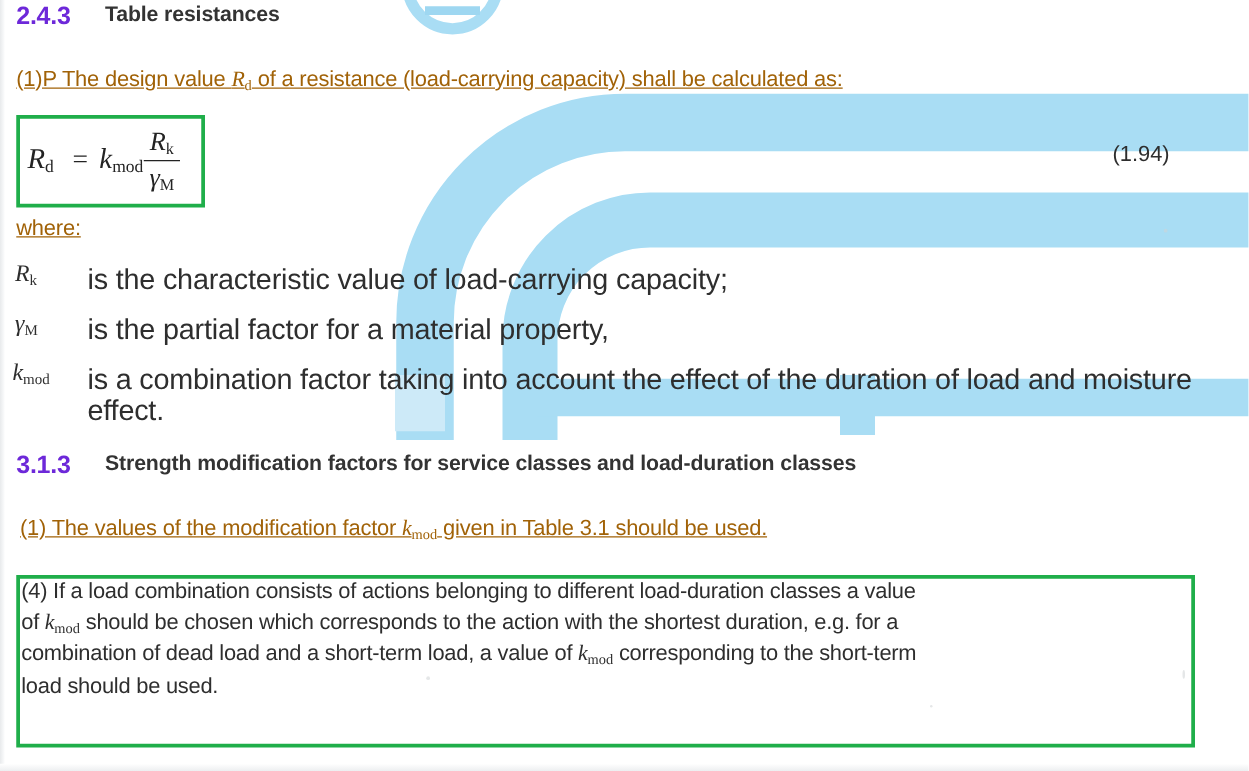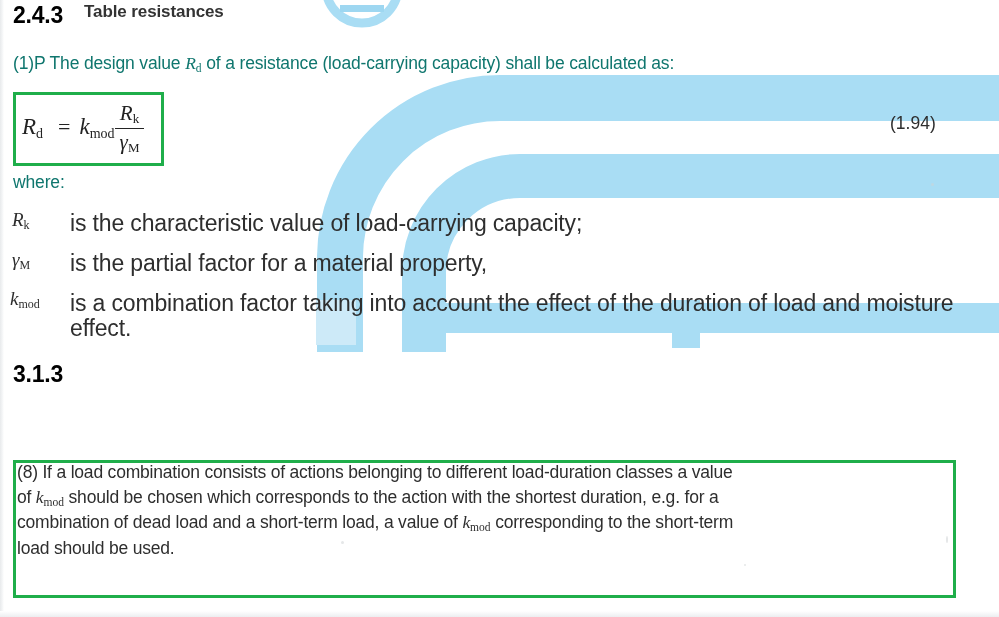--- a/index.html
+++ b/index.html
@@ -44,37 +44,38 @@
   
   .content {
     position: absolute;
     left: 0; top: 0;
     width: 999px; height: 617px;
   }
 
   .h-num {
     position: absolute;
     font-weight: bold;
-    font-size: 23px;
+    font-size: 20px;
     letter-spacing: -0.2px;
-    color: #000000;
+    color: #6d28d9;
   }
   .h-txt {
     position: absolute;
     font-weight: bold;
     font-size: 17px;
     letter-spacing: -0.1px;
     color: #333333;
   }
 
   .body-txt {
     position: absolute;
     font-size: 17.5px;
     letter-spacing: -0.15px;
-    color: #0f766e;
+    color: #a16207;
+    text-decoration: underline;
   }
 
   .sym {
     font-family: "Liberation Serif", serif;
     font-style: italic;
     font-size: 17.5px;
   }
   sub.sb {
     font-style: normal;
     font-family: "Liberation Serif", serif;
@@ -242,25 +243,29 @@
     <div class="def-txt" style="left:70px; top:210px;">is the characteristic value of load-carrying capacity;</div>
 
     <div class="def-sym" style="left:12px; top:249px;"><span>γ</span><sub>M</sub></div>
     <div class="def-txt" style="left:70px; top:250px;">is the partial factor for a material property,</div>
 
     <div class="def-sym" style="left:10px; top:288px;text-align:center;"><span>k</span><sub>mod</sub></div>
     <div class="def-txt" style="left:70px; top:290px;">is a combination factor taking into account the effect of the duration of load and moisture</div>
     <div class="def-txt" style="left:70px; top:315px;">effect.</div>
 
     <div class="h-num" style="left:13px; top:361px;">3.1.3</div>
-
+    <div class="h-txt" style="left:84px; top:361px;">Strength modification factors for service classes and load-duration classes</div>
+
+    <div class="body-txt" style="left:16px; top:412px;">
+      <span>(1) The values of the modification factor </span><span class="sym"><span>k</span><sub class="sb">mod</sub></span><span> given in Table 3.1 should be used.</span>
+    </div>
 
     <div class="green-box" style="left:13px; top:460px; width:943px; height:138px;"></div>
 
-    <div class="para-line" style="left:17px; top:462px;">(8) If a load combination consists of actions belonging to different load-duration classes a value</div>
+    <div class="para-line" style="left:17px; top:462px;">(4) If a load combination consists of actions belonging to different load-duration classes a value</div>
 
     <div class="para-line" style="left:17px; top:512px;">
       <span>combination of dead load and a short-term load, a value of </span><span class="sym"><span>k</span><sub class="sb">mod</sub></span><span> corresponding to the short-term</span>
     </div>
 
     <div class="para-line" style="left:17px; top:487px;">
       <span>of </span><span class="sym"><span>k</span><sub class="sb">mod</sub></span><span> should be chosen which corresponds to the action with the shortest duration, e.g. for a</span>
     </div>
 
     <div class="para-line" style="left:17px; top:538px;">load should be used.</div>

